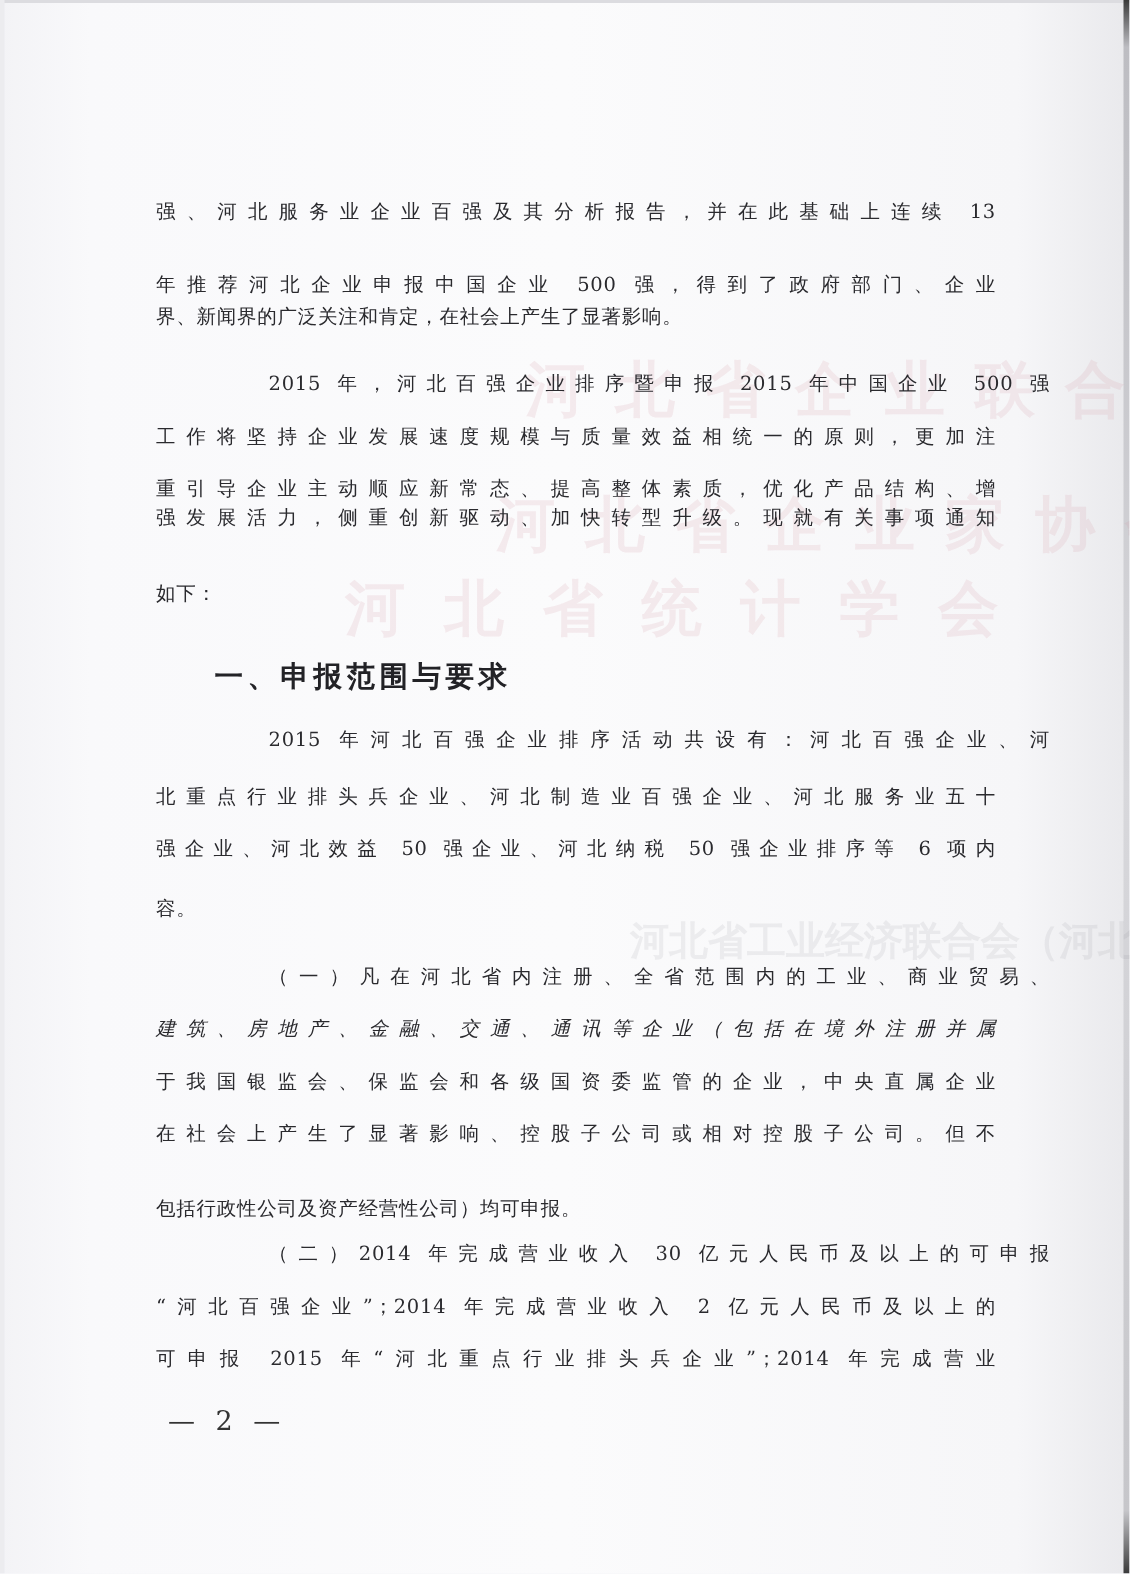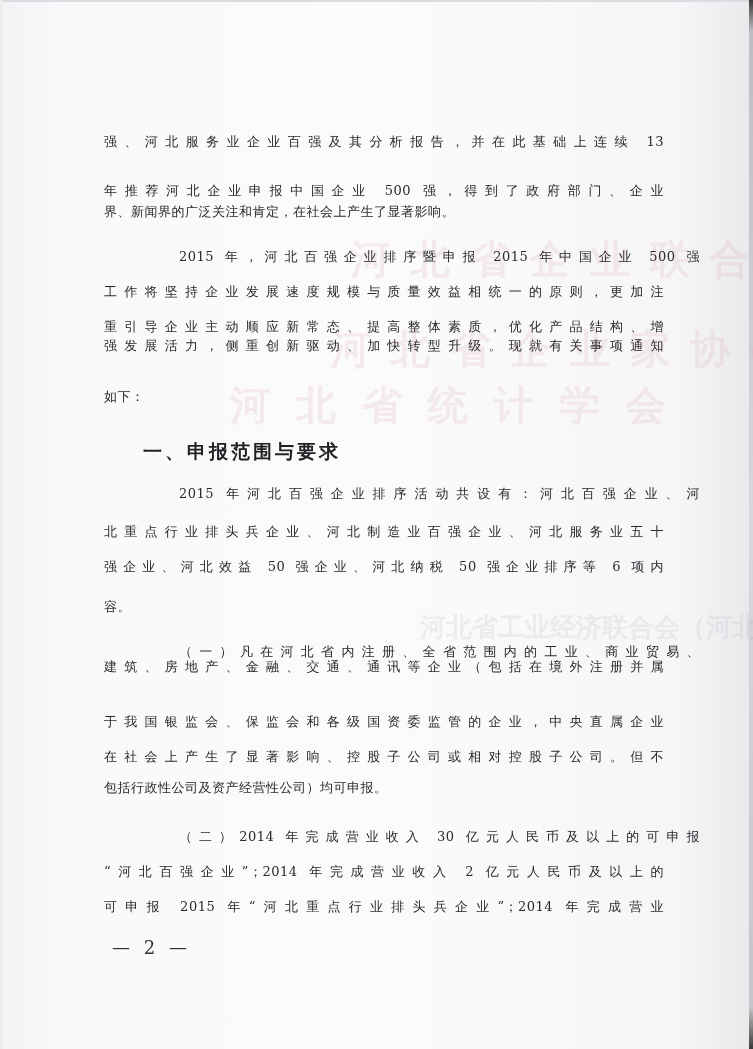--- a/index.html
+++ b/index.html
@@ -65,21 +65,21 @@
       white-space: nowrap;
       text-align: justify;
       text-align-last: justify;
       letter-spacing: 0.5px;
     }
     .line.indent { left: 143px; width: 521px; margin-left: 36px; }
     .line.last { text-align-last: left; width: auto; }
     .heading {
       position: absolute;
       left: 143px;
-      font-family: Liberation Serif, serif;
+      font-family: Liberation Mono, monospace;
       font-weight: bold;
       font-size: 19px;
       line-height: 26px;
       letter-spacing: 3px;
       color: #222226;
     }
     .page-number {
       position: absolute;
       left: 112px;
       top: 936px;
@@ -120,24 +120,24 @@
 
   <div>
     <div class="line indent" style="top:481px;">2015 年河北百强企业排序活动共设有：河北百强企业、河</div>
     <div class="line" style="top:519px;">北重点行业排头兵企业、河北制造业百强企业、河北服务业五十</div>
     <div class="line" style="top:554px;">强企业、河北效益 50 强企业、河北纳税 50 强企业排序等 6 项内</div>
     <div class="line last" style="top:594px;">容。</div>
   </div>
 
   <div>
     <div class="line indent" style="top:639px;">（一）凡在河北省内注册、全省范围内的工业、商业贸易、</div>
-    <div class="line" style="top:654px;">建筑、房地产、金融、交通、通讯等企业（包括在境外注册并属</div>
+    <div class="line" style="top:674px;font-style:italic;">建筑、房地产、金融、交通、通讯等企业（包括在境外注册并属</div>
     <div class="line" style="top:709px;">于我国银监会、保监会和各级国资委监管的企业，中央直属企业</div>
     <div class="line" style="top:744px;">在社会上产生了显著影响、控股子公司或相对控股子公司。但不</div>
-    <div class="line last" style="top:775px;">包括行政性公司及资产经营性公司）均可申报。</div>
+    <div class="line last" style="top:794px;">包括行政性公司及资产经营性公司）均可申报。</div>
   </div>
 
   <div>
     <div class="line indent" style="top:824px;">（二）2014 年完成营业收入 30 亿元人民币及以上的可申报</div>
     <div class="line" style="top:859px;">“河北百强企业”；2014 年完成营业收入 2 亿元人民币及以上的</div>
     <div class="line" style="top:894px;">可申报 2015 年“河北重点行业排头兵企业”；2014 年完成营业</div>
   </div>
 
   <div class="page-number">— 2 —</div>
 </div>

